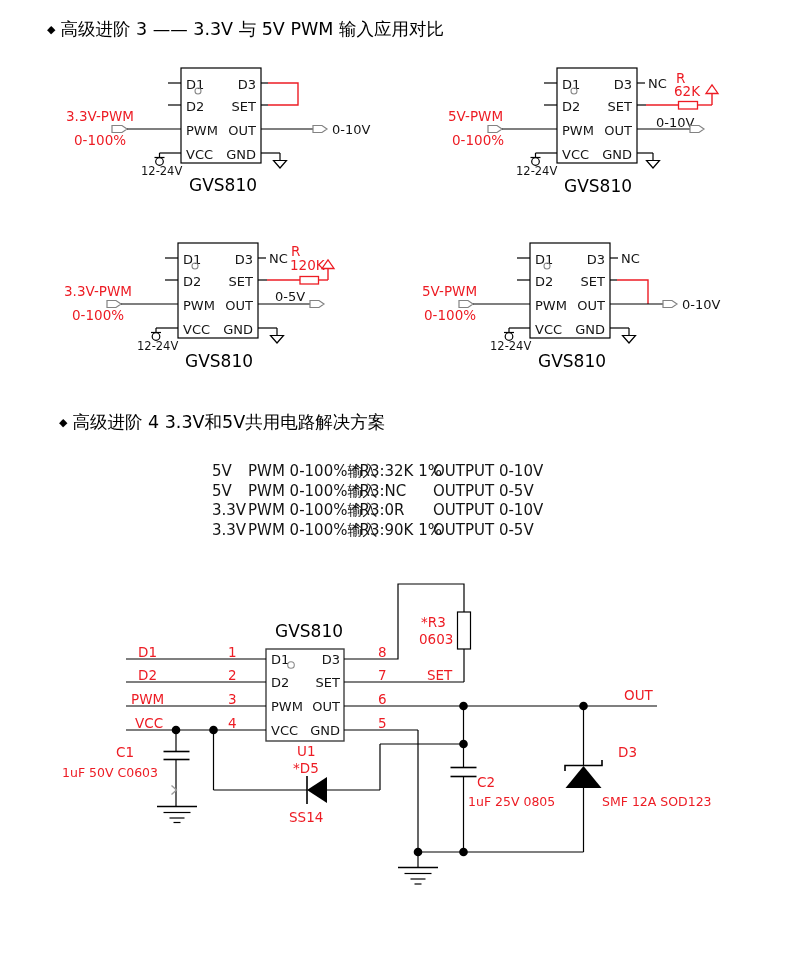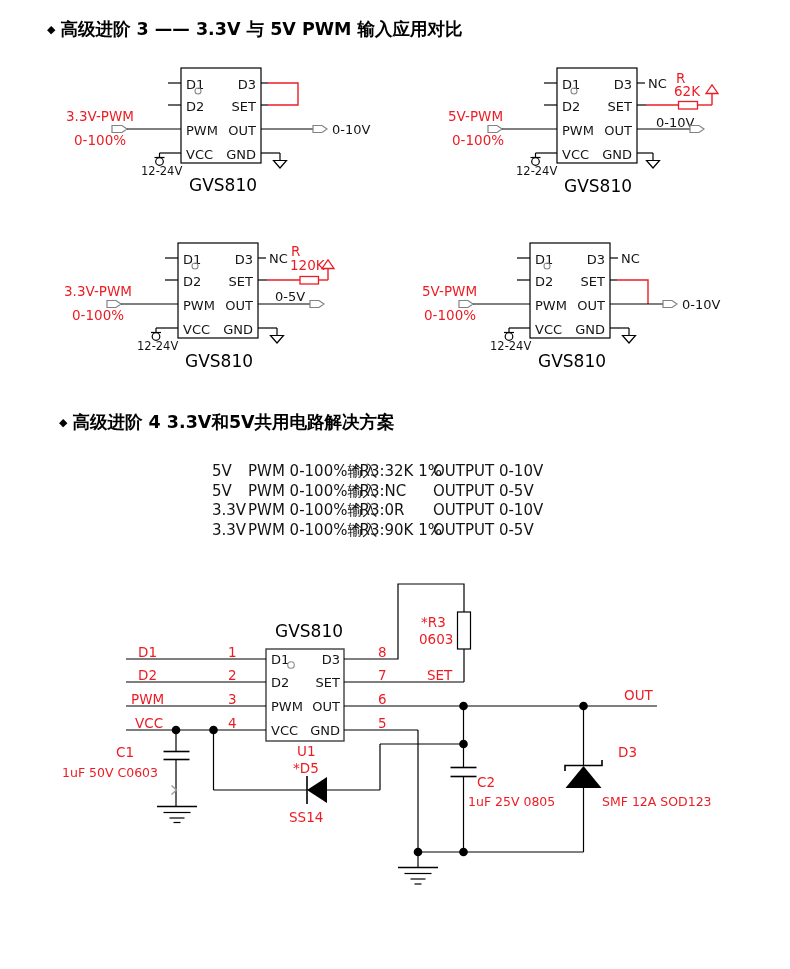--- a/index.html
+++ b/index.html
@@ -1,19 +1,19 @@
 <!DOCTYPE html>
 <html><head>
 <meta charset="utf-8">
 <style>
   html,body { margin:0; padding:0; background:#fff; }
   .page { position:relative; width:790px; height:969px; background:#ffffff;
           font-family:"DejaVu Sans", sans-serif; overflow:hidden; }
   .abs { position:absolute; }
-  .heading { position:absolute; font-size:17.5px; font-weight:700; color:#000; white-space:nowrap; }
+  .heading { position:absolute; font-size:17.5px; font-weight:400; color:#000; white-space:nowrap; }
   .heading .bullet { font-size:11px; margin-right:5px; position:relative; top:-2px; }
   .spec { position:absolute; display:grid; grid-template-columns:36px 104px 81px auto;
           font-size:15px; color:#141414; line-height:19.7px; white-space:pre; }
   svg text { font-family:"DejaVu Sans", sans-serif; }
   .t13  { font-size:13px;  fill:#141414; }
   .t11  { font-size:11.5px; fill:#141414; }
   .t17  { font-size:17px;  fill:#000000; }
   .tr   { font-size:13.5px; fill:#ed1c24; }
   .tr12 { font-size:12.5px; fill:#ed1c24; }
   .w    { stroke:#000; stroke-width:1.2; fill:none; }

